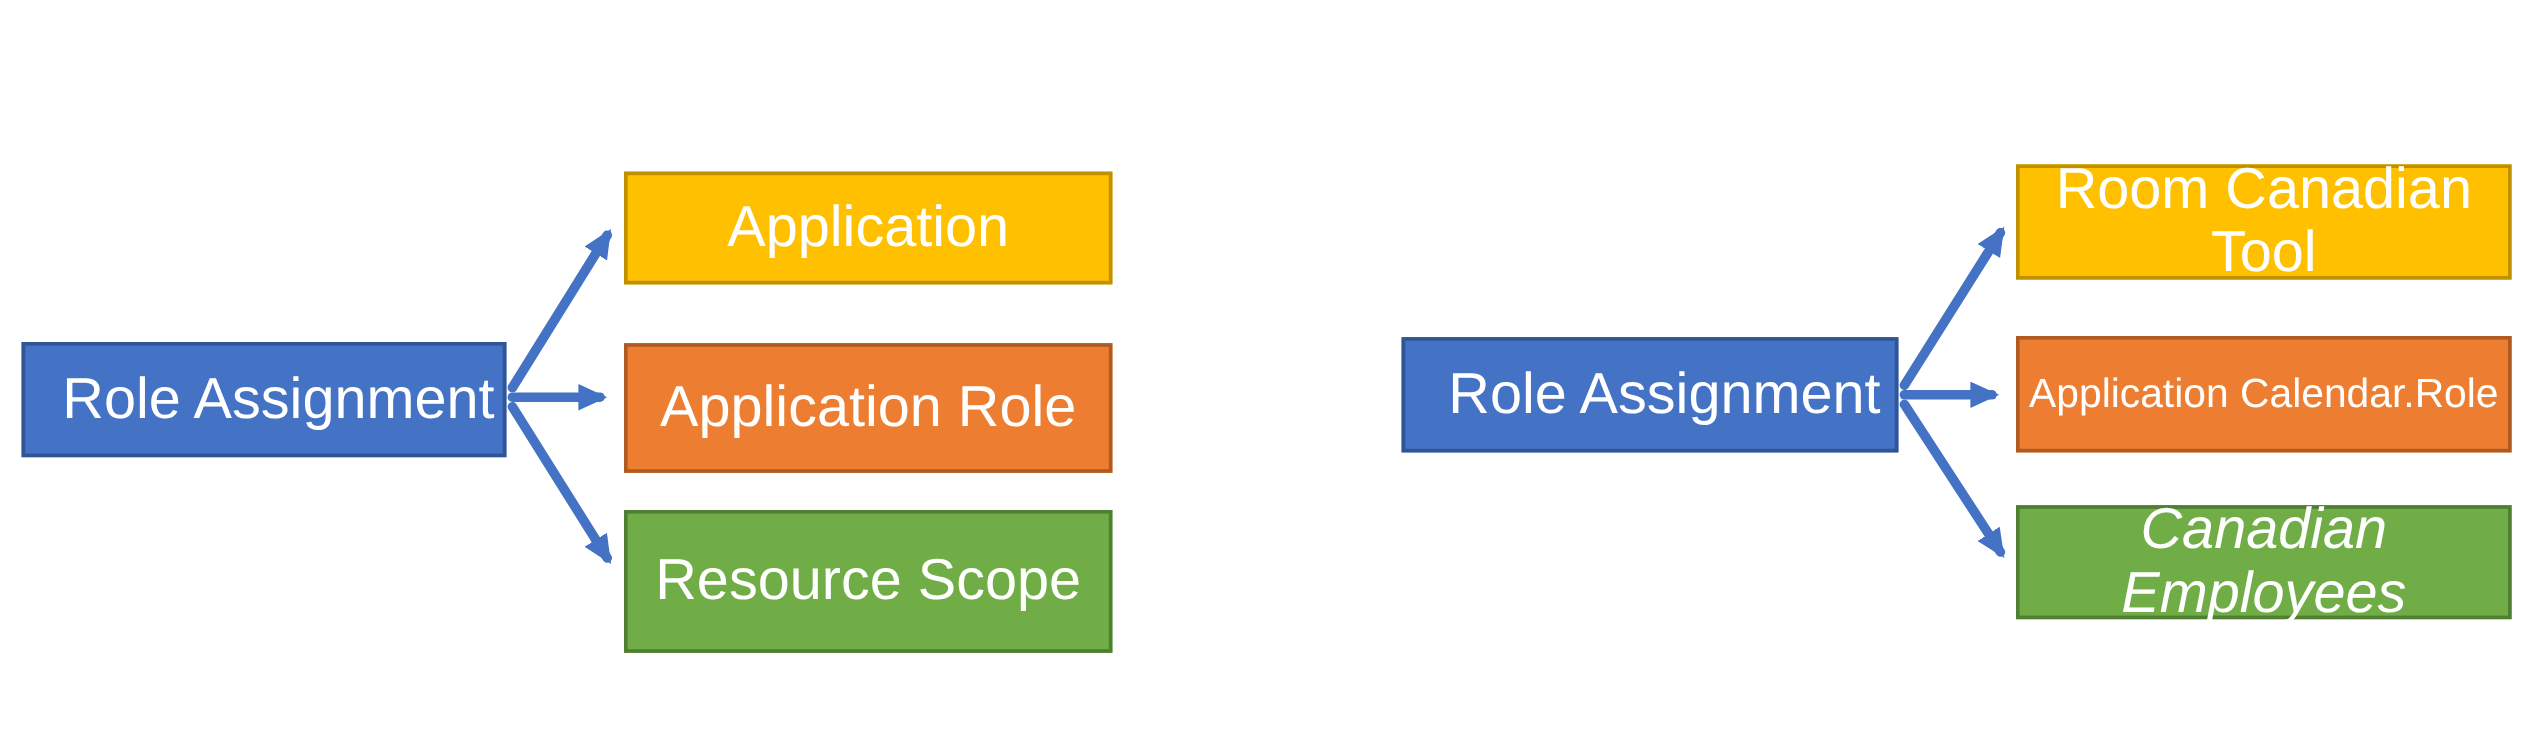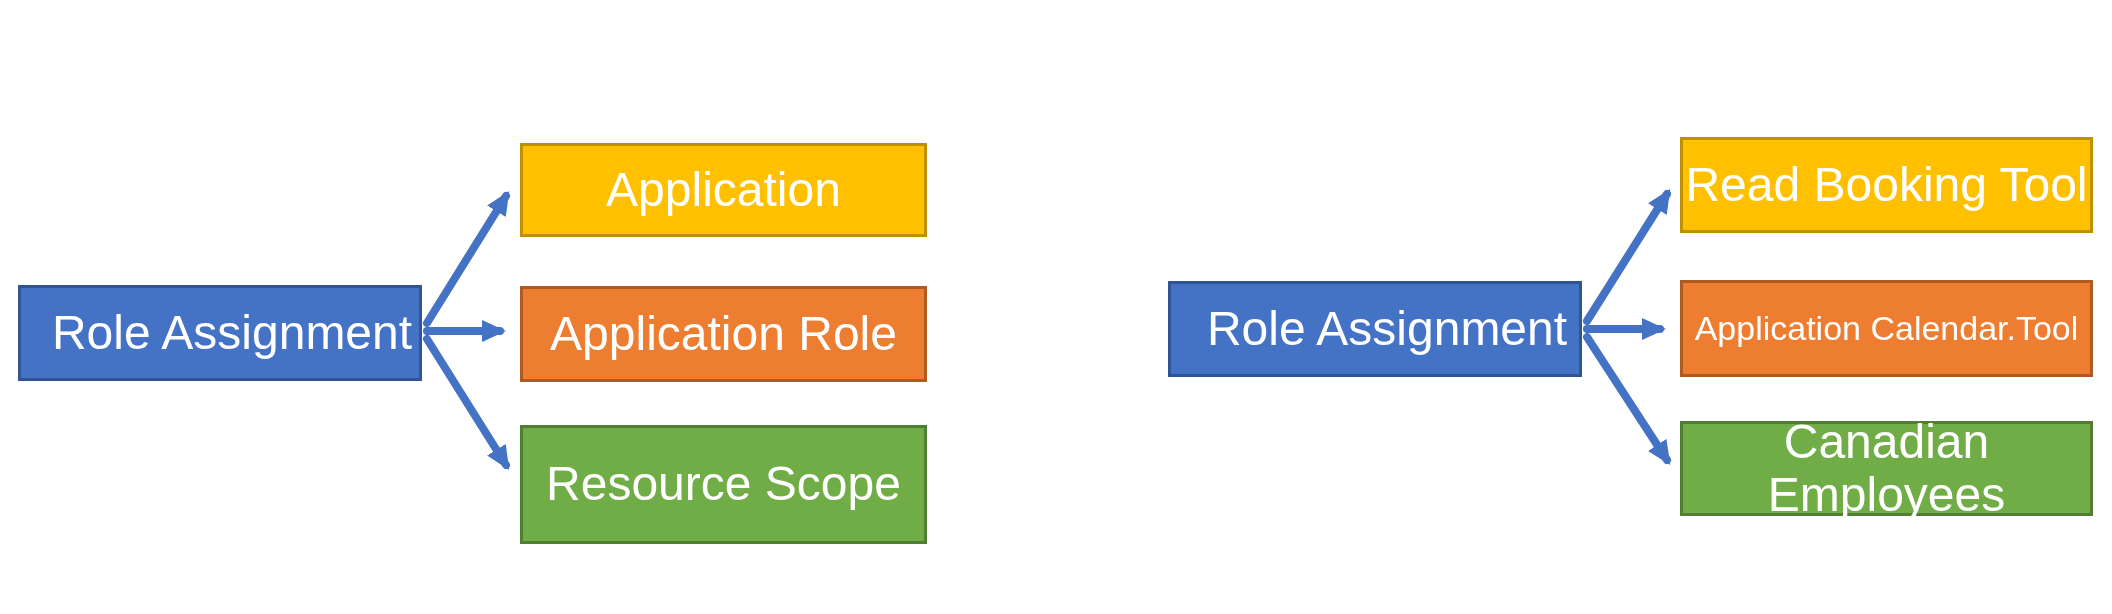--- a/index.html
+++ b/index.html
@@ -55,28 +55,28 @@
   }
   .node-label.small { font-size: 34px; }
   .c-blue   { background: var(--blue);   border-color: var(--blue-border); padding-left: 24px; }
   .c-gold   { background: var(--gold);   border-color: var(--gold-border); }
   .c-orange { background: var(--orange); border-color: var(--orange-border); }
   .c-green  { background: var(--green);  border-color: var(--green-border); }
 
   
   .l-root   { left: 18px;   top: 285px; width: 404px; height: 96px; }
   .l-gold   { left: 520px;  top: 143px; width: 407px; height: 94px; }
-  .l-orange { left: 520px;  top: 286px; width: 407px; height: 96px; }
+  .l-orange { left: 520px;  top: 286px; width: 407px; height: 108px; }
   .l-green  { left: 520px;  top: 425px; width: 407px; height: 119px; }
 
   
   .r-root   { left: 1168px; top: 281px; width: 414px; height: 96px; }
   .r-gold   { left: 1680px; top: 137px; width: 413px; height: 96px; }
   .r-orange { left: 1680px; top: 280px; width: 413px; height: 97px; }
-  .r-green  { left: 1680px; top: 421px; width: 413px; height: 95px; }
+  .r-green  { left: 1680px; top: 421px; width: 413px; height: 95px; font-style: italic; }
 </style>
 </head>
 <body>
 
 <div class="stage">
 
   <svg class="arrow-layer" viewBox="0 0 2112 614">
     <defs>
       <marker id="ah" markerUnits="userSpaceOnUse" markerWidth="26" markerHeight="24" refX="18" refY="11" orient="auto">
         <path class="arrow-head" d="M0,0 L24,11 L0,22 Z"></path>
@@ -102,22 +102,22 @@
     <span class="node-label">Application Role</span>
   </div>
   <div class="node c-green l-green">
     <span class="node-label">Resource Scope</span>
   </div>
 
   <div class="node c-blue r-root">
     <span class="node-label">Role Assignment</span>
   </div>
   <div class="node c-gold r-gold">
-    <span class="node-label">Read Booking Tool</span>
+    <span class="node-label">Room Canadian Tool</span>
   </div>
   <div class="node c-orange r-orange">
-    <span class="node-label small">Application Calendar.Tool</span>
+    <span class="node-label small">Application Calendar.Role</span>
   </div>
   <div class="node c-green r-green">
     <span class="node-label">Canadian Employees</span>
   </div>
 
 </div>
 
 </body></html>

